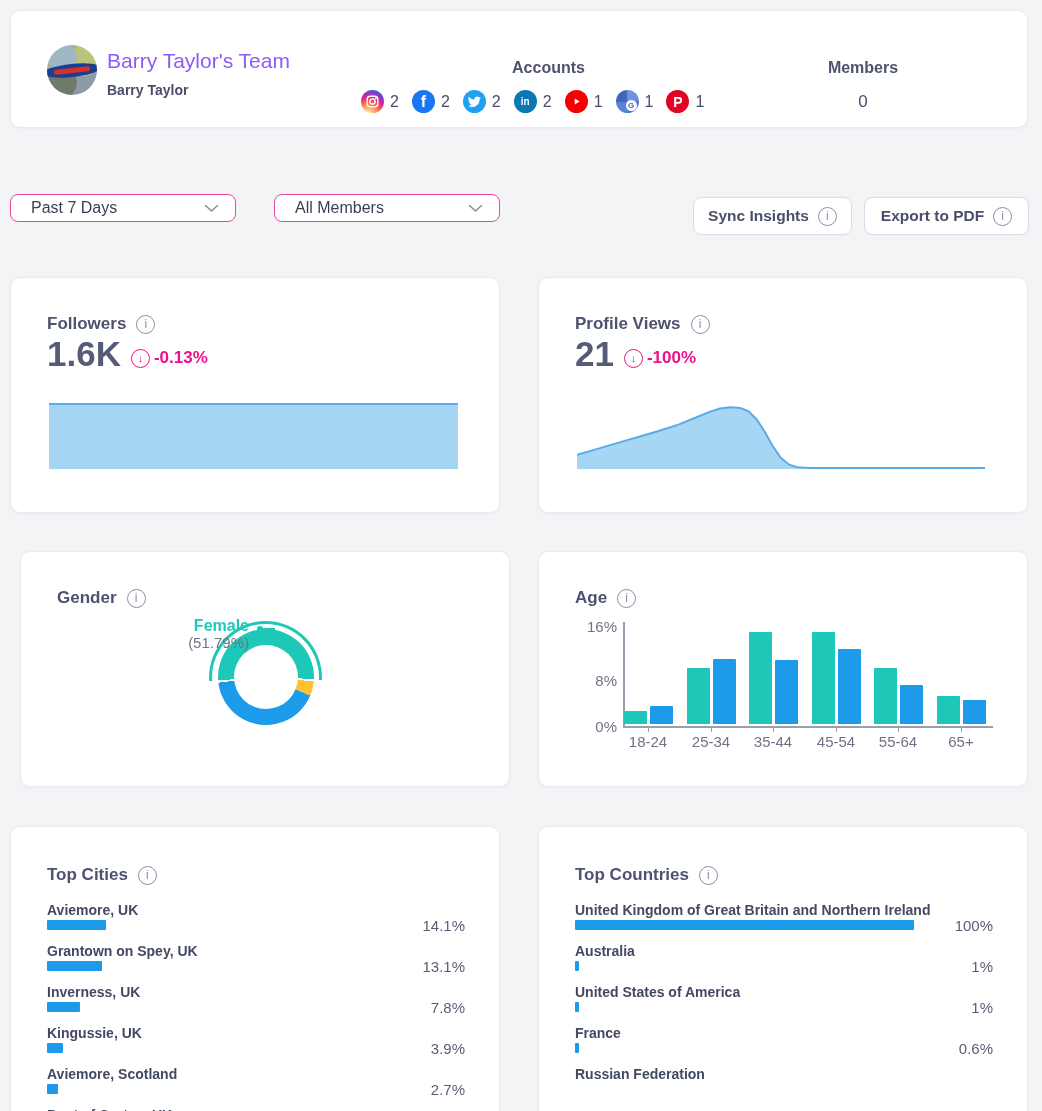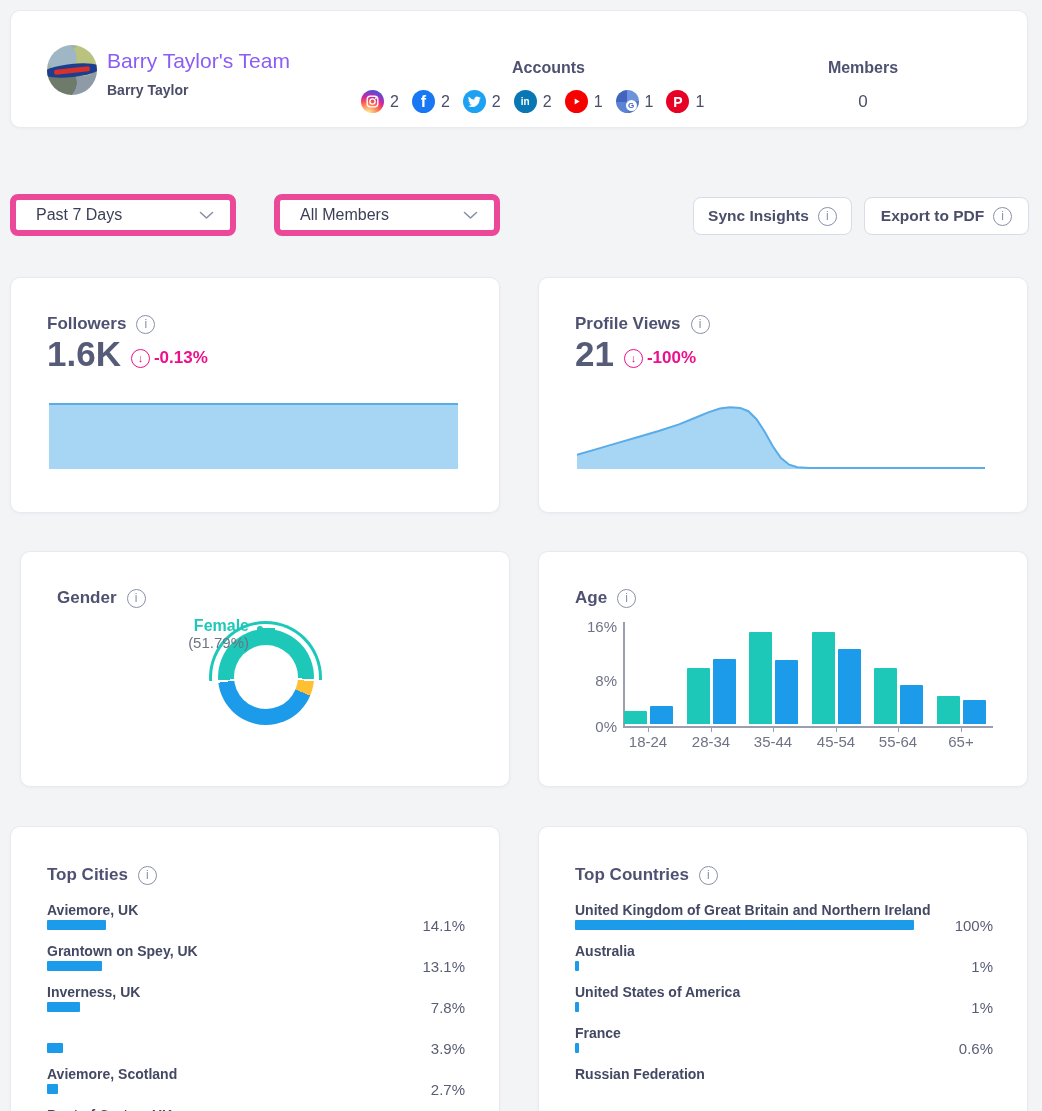--- a/index.html
+++ b/index.html
@@ -57,22 +57,22 @@
   .ic-gmb .g-badge {
     position:absolute; right:2px; bottom:2px; width:11px; height:11px; border-radius:50%;
     background:#fff; color:#3B66C4; font-size:8px; font-weight:bold;
     display:flex; align-items:center; justify-content:center;
   }
   .ic-pinterest { background:#E60023; color:#fff; font-weight:bold; font-size:14px; }
   #members-group { position:absolute; left:782px; top:48px; width:140px; text-align:center; }
   #members-count { font-size:17px; color:#4A4E68; margin-top:15px; }
   
   .dropdown {
-    position:absolute; top:194px; width:226px; height:42px; background:#fff;
-    border:6px solid #ec4899; border-radius:8px; display:flex; align-items:center;
+    position:absolute; top:194px; width:226px; height:28px; background:#fff;
+    border:1px solid #ec4899; border-radius:8px; display:flex; align-items:center;
     padding:0 16px 0 20px; cursor:pointer;
   }
   #date-dropdown { left:10px; }
   #members-dropdown { left:274px; }
   .dropdown .dd-label { font-size:16px; color:#3B3F55; flex:1; }
   .btn {
     position:absolute; top:197px; height:38px; background:#fff;
     border:1px solid #D9DBE8; border-radius:8px; display:flex; align-items:center;
     justify-content:center; gap:9px; cursor:pointer;
   }
@@ -305,21 +305,21 @@
         <div class="age-bar" style="height: 39px; background: rgb(27, 155, 233);"></div>
       </div>
       <div class="age-group" style="left: 397.5px; bottom: 62px;">
         <div class="age-bar" style="height: 28px; background: rgb(30, 200, 184);"></div>
         <div class="age-bar" style="height: 24px; background: rgb(27, 155, 233);"></div>
       </div>
     </div>
 <div class="age-tick age-abs" style="left: 109px;"></div>
     <div class="age-xlabel" style="left: 74px;">18-24</div>
     <div class="age-tick age-abs" style="left: 172px;"></div>
-    <div class="age-xlabel" style="left: 137px;">28-34</div>
+    <div class="age-xlabel" style="left: 137px;">25-34</div>
     <div class="age-tick age-abs" style="left: 234px;"></div>
     <div class="age-xlabel" style="left: 199px;">35-44</div>
     <div class="age-tick age-abs" style="left: 297px;"></div>
     <div class="age-xlabel" style="left: 262px;">45-54</div>
     <div class="age-tick age-abs" style="left: 359px;"></div>
     <div class="age-xlabel" style="left: 324px;">55-64</div>
     <div class="age-tick age-abs" style="left: 422px;"></div>
     <div class="age-xlabel" style="left: 387px;">65+</div>
   </div>
 
@@ -338,20 +338,21 @@
         <div class="row-label">Grantown on Spey, UK</div>
         <div class="row-bar" style="width: 13.1%;"></div>
         <div class="row-value">13.1%</div>
       </div>
       <div class="bar-row">
         <div class="row-label">Inverness, UK</div>
         <div class="row-bar" style="width: 7.8%;"></div>
         <div class="row-value">7.8%</div>
       </div>
       <div class="bar-row">
+        <div class="row-label">Kingussie, UK</div>
         <div class="row-bar" style="width: 3.9%;"></div>
         <div class="row-value">3.9%</div>
       </div>
       <div class="bar-row">
         <div class="row-label">Aviemore, Scotland</div>
         <div class="row-bar" style="width: 2.7%;"></div>
         <div class="row-value">2.7%</div>
       </div>
       <div class="bar-row">
         <div class="row-label">Boat of Garten, UK</div>

